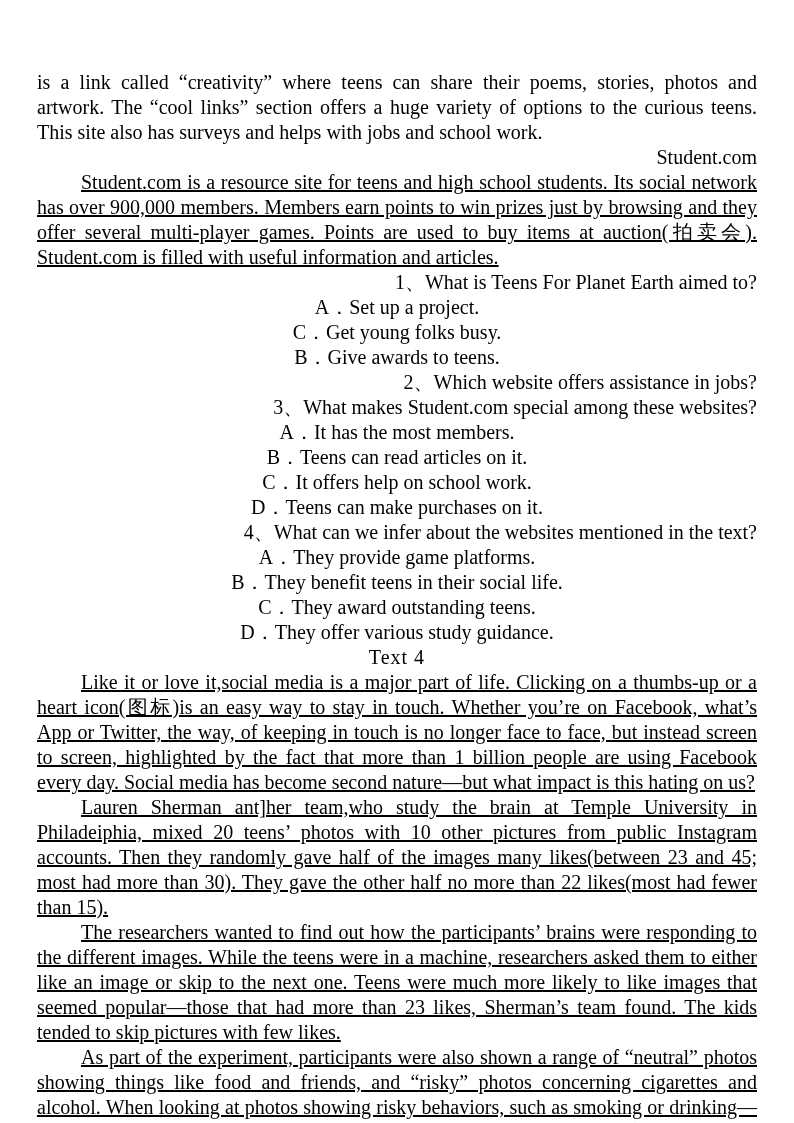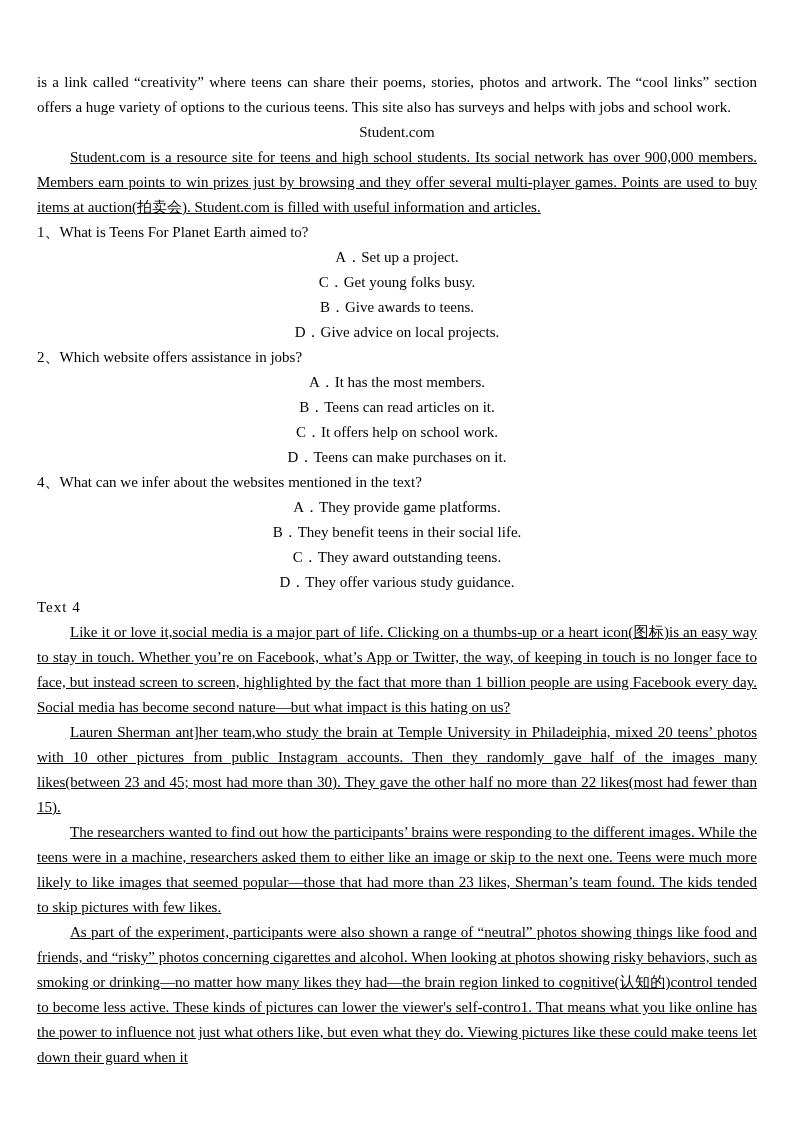--- a/index.html
+++ b/index.html
@@ -9,51 +9,51 @@
   }
   .page {
     position: relative;
     width: 794px;
     height: 1123px;
     margin: 0 auto;
     background: #ffffff;
     box-sizing: border-box;
     padding: 70px 37px 40px 37px;
     font-family: "Liberation Serif", "DejaVu Serif", serif;
-    font-size: 15px;
+    font-size: 20px;
     line-height: 25px;
     color: #000000;
     overflow: hidden;
   }
   .doc-body { width: 100%; }
   .block { margin: 0; }
   .block.paragraph { text-align: justify; }
   .block.paragraph.indent { text-indent: 2.2em; text-decoration: underline; }
-  .block.line { text-align: center; }
-  .block.question { text-align: left; }
+  .block.line { text-align: right; }
+  .block.question { text-align: right; margin-left: 8px; }
   .block.option { text-align: center; white-space: pre-wrap; }
   .block.heading {
-    text-align: left;
+    text-align: center;
     letter-spacing: 1px;
   }
 </style>
 </head>
 <body>
 
 <div class="page">
   <div class="doc-body">
       <div class="block paragraph">is a link called “creativity” where teens can share their poems, stories, photos and artwork. The “cool links” section offers a huge variety of options to the curious teens. This site also has surveys and helps with jobs and school work.</div>
       <div class="block line">Student.com</div>
       <div class="block paragraph indent">Student.com is a resource site for teens and high school students. Its social network has over 900,000 members. Members earn points to win prizes just by browsing and they offer several multi-player games. Points are used to buy items at auction(拍卖会). Student.com is filled with useful information and articles.</div>
       <div class="block question">1、What is Teens For Planet Earth aimed to?</div>
       <div class="block option">A．Set up a project.</div>
       <div class="block option">C．Get young folks busy.</div>
       <div class="block option">B．Give awards to teens.</div>
-      <div class="block option">D．Give advice on local projects.</div>
       <div class="block question">2、Which website offers assistance in jobs?</div>
+      <div class="block question">3、What makes Student.com special among these websites?</div>
       <div class="block option">A．It has the most members.</div>
       <div class="block option">B．Teens can read articles on it.</div>
       <div class="block option">C．It offers help on school work.</div>
       <div class="block option">D．Teens can make purchases on it.</div>
       <div class="block question">4、What can we infer about the websites mentioned in the text?</div>
       <div class="block option">A．They provide game platforms.</div>
       <div class="block option">B．They benefit teens in their social life.</div>
       <div class="block option">C．They award outstanding teens.</div>
       <div class="block option">D．They offer various study guidance.</div>
       <div class="block heading">Text 4</div>

